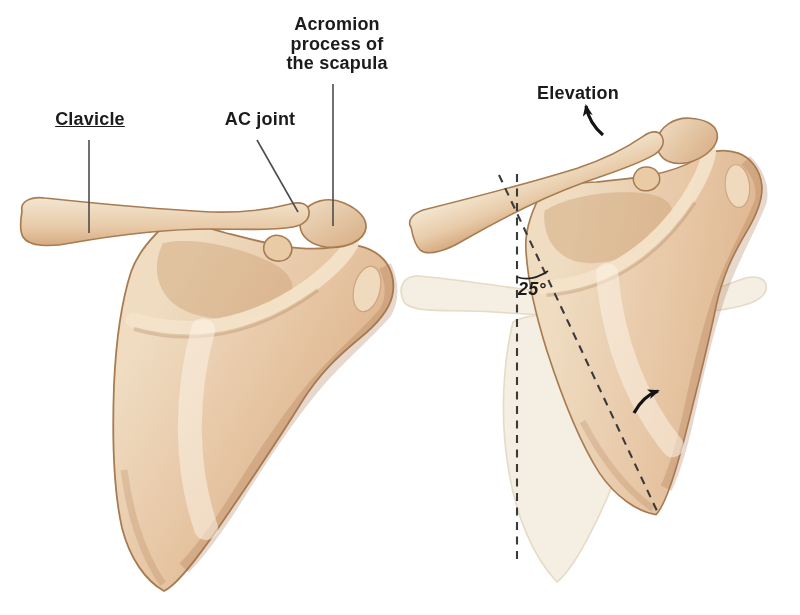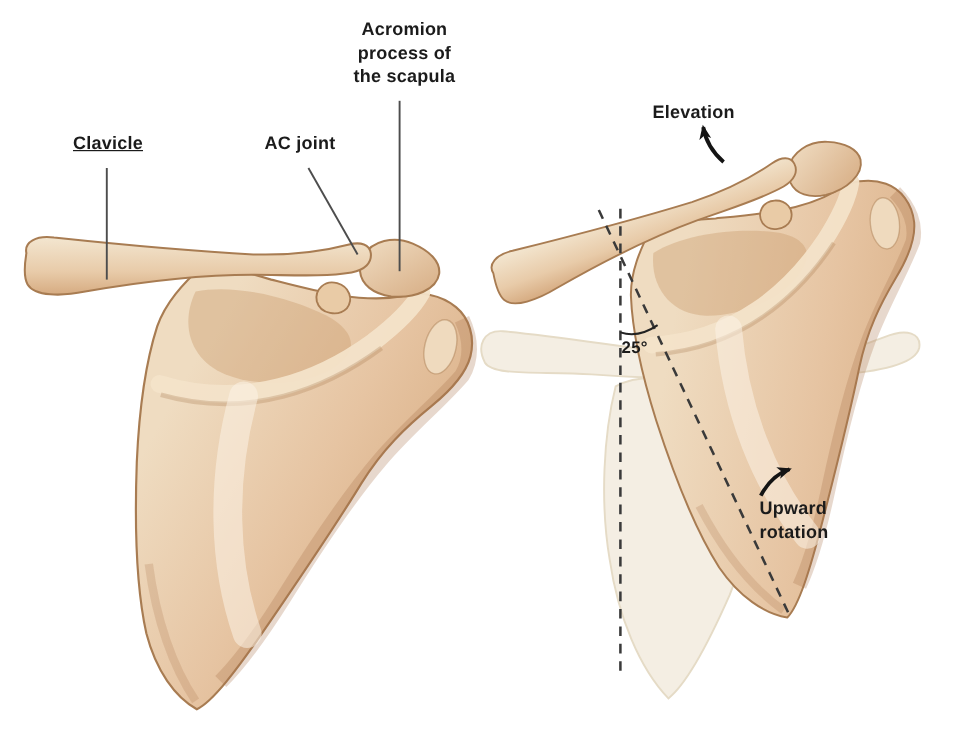--- a/index.html
+++ b/index.html
@@ -2,25 +2,25 @@
 <html><head>
 <meta charset="utf-8">
 <style>
   html,body{margin:0;padding:0;background:#ffffff;}
   .stage{
     position:relative;width:800px;height:615px;background:#ffffff;overflow:hidden;
     font-family:"Liberation Sans", sans-serif;
   }
   .stage svg{position:absolute;left:0;top:0;}
   .lbl{
-    position:absolute;color:#1b1b1b;font-weight:700;font-size:15px;line-height:19.5px;
+    position:absolute;color:#1b1b1b;font-weight:700;font-size:18px;line-height:19.5px;
     letter-spacing:.2px;white-space:pre-line;
   }
   .lbl.center{text-align:center;}
-  .lbl.angle{font-size:14px;}
+  .lbl.angle{font-size:18px;font-style:italic;}
 </style>
 </head>
 <body>
 
 <div class="stage">
 
   <svg width="800" height="615" viewBox="0 0 800 615">
     <defs>
       <linearGradient id="gBody" x1="0.15" y1="0.25" x2="0.95" y2="0.85">
         <stop offset="0" stop-color="#efdcc1"></stop>
@@ -91,18 +91,16 @@
 
       <path d="M603,135 Q589,123 586,106" fill="none" stroke="#141414" stroke-width="3.2" marker-end="url(#ah)"></path>
       <path d="M634,413 Q643,396 658,391" fill="none" stroke="#141414" stroke-width="3.2" marker-end="url(#ah)"></path>
     </g>
   </svg>
 
   <div class="lbl center" style="left:252px;top:15px;width:170px;">Acromion
 process of
 the scapula</div>
   <div class="lbl center" style="left:40px;top:110px;width:100px;text-decoration:underline;">Clavicle</div>
-  <div class="lbl center" style="left:200px;top:110px;width:100px;">AC joint</div>
+  <div class="lbl center" style="left:210px;top:110px;width:100px;">AC joint</div>
   <div class="lbl center" style="left:500px;top:84px;width:156px;">Elevation</div>
   <div class="lbl angle" style="left:518px;top:280px;width:42px;">25°</div>
-  <div class="lbl" style="left:633px;top:414px;width:120px;">Upward
-rotation</div>
 </div>
 
 </body></html>

